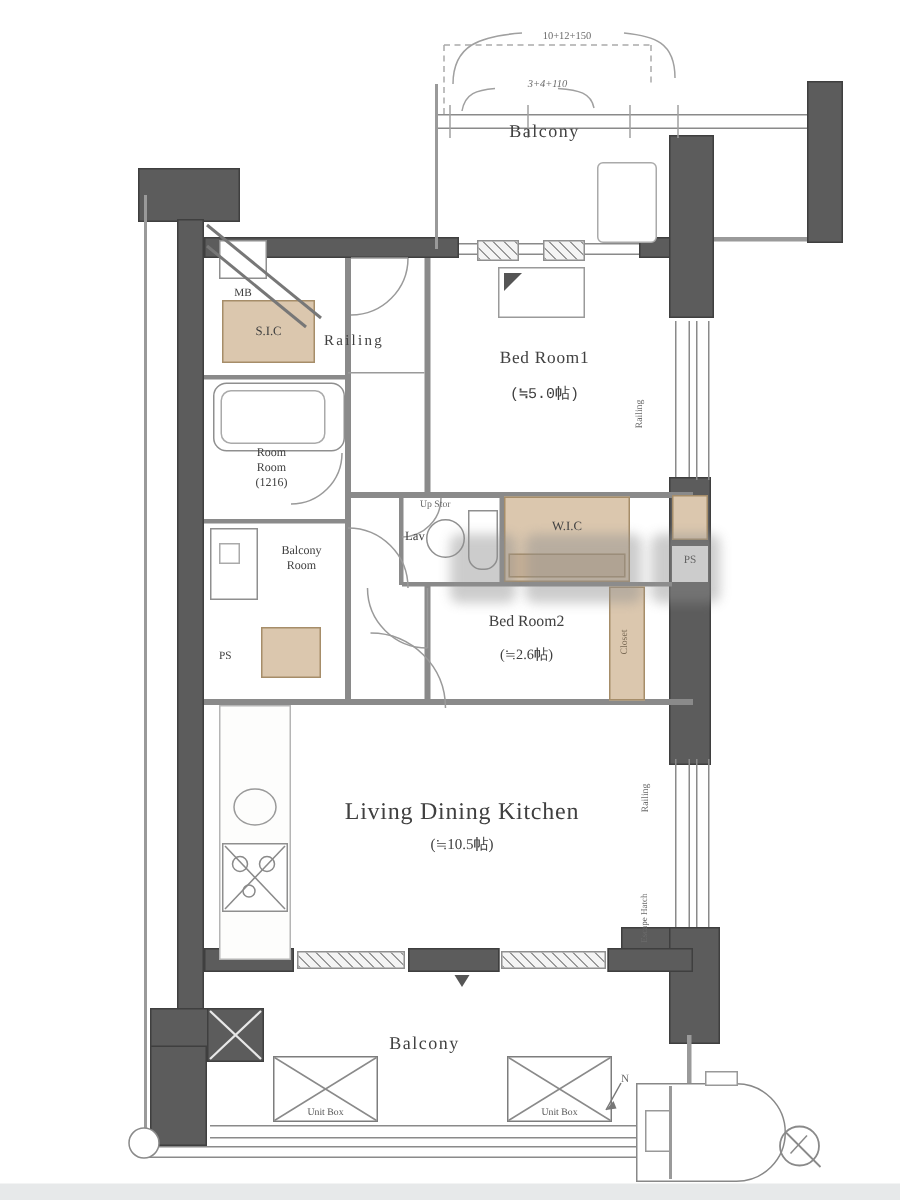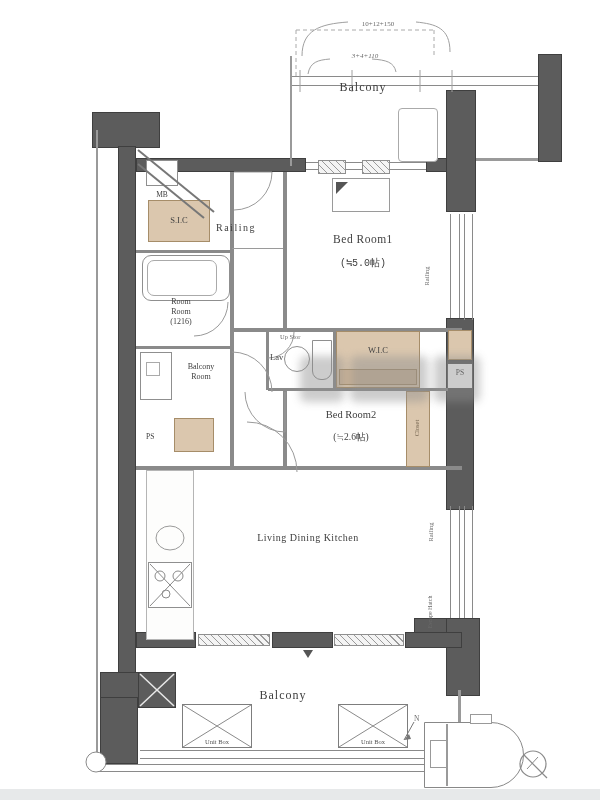--- a/index.html
+++ b/index.html
@@ -188,21 +188,22 @@
     <span>Room</span>
   </div>
   <div class="lbl" style="left:280px;top:333px;font-size:6.5px;color:#6b6b6b;">Up Stor</div>
   <div class="lbl" style="left:270px;top:352px;font-size:8.5px;">Lav</div>
   <div class="lbl ctr" style="left:336px;top:345px;width:84px;font-size:8.5px;">W.I.C</div>
   <div class="lbl ctr" style="left:448px;top:368px;width:24px;font-size:7.5px;">PS</div>
   <div class="lbl" style="left:146px;top:432px;font-size:7.5px;">PS</div>
   <div class="lbl ctr" style="left:292px;top:408px;width:118px;font-size:10.5px;">Bed Room2</div>
   <div class="lbl ctr" style="left:292px;top:432px;width:118px;font-size:9.5px;">(≒2.6帖)</div>
   <div class="lbl ctr vtext" style="left:393px;top:423px;width:50px;height:10px;font-size:6.5px;color:#7a6a55;">Closet</div>
-  <div class="lbl ctr" style="left:218px;top:532px;width:180px;font-size:10px;letter-spacing:.5px;text-align:center;">Living Dining Kitchen</div>
+  <div class="lbl ctr" style="left:218px;top:532px;width:180px;font-size:16px;letter-spacing:.5px;text-align:center;">Living Dining Kitchen</div>
+  <div class="lbl ctr" style="left:218px;top:558px;width:180px;font-size:10px;">(≒10.5帖)</div>
   <div class="lbl ctr" style="left:238px;top:688px;width:90px;font-size:12px;letter-spacing:1px;">Balcony</div>
   <div class="lbl ctr vtext" style="left:398px;top:271px;width:60px;height:10px;font-size:6.5px;color:#6b6b6b;">Railing</div>
   <div class="lbl ctr vtext" style="left:402px;top:527px;width:60px;height:10px;font-size:6.5px;color:#6b6b6b;">Railing</div>
   <div class="lbl ctr vtext" style="left:397px;top:607px;width:70px;height:10px;font-size:6px;color:#6b6b6b;">Escape Hatch</div>
   <div class="lbl ctr" style="left:182px;top:738px;width:70px;font-size:6.5px;color:#555;">Unit Box</div>
   <div class="lbl ctr" style="left:338px;top:738px;width:70px;font-size:6.5px;color:#555;">Unit Box</div>
   <div class="lbl" style="left:414px;top:714px;font-size:7.5px;color:#6b6b6b;">N</div>
 
   <div class="wm" style="left:300px;top:356px;width:44px;height:46px;"></div>
   <div class="wm" style="left:350px;top:356px;width:78px;height:46px;"></div>

